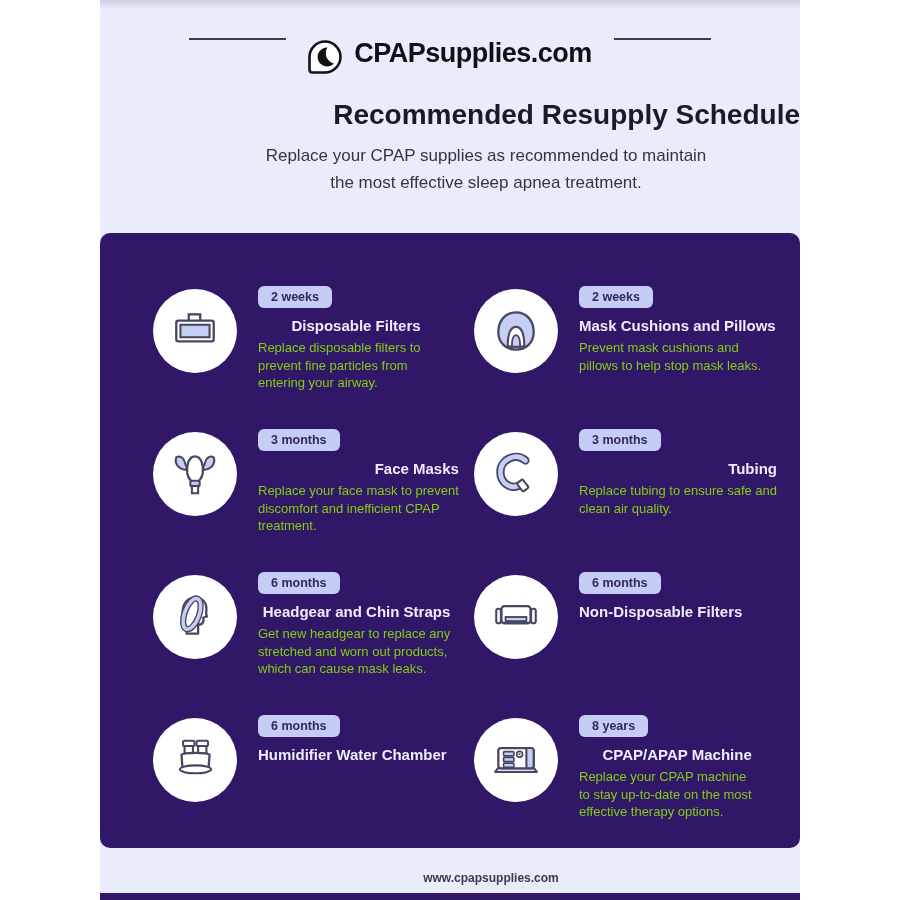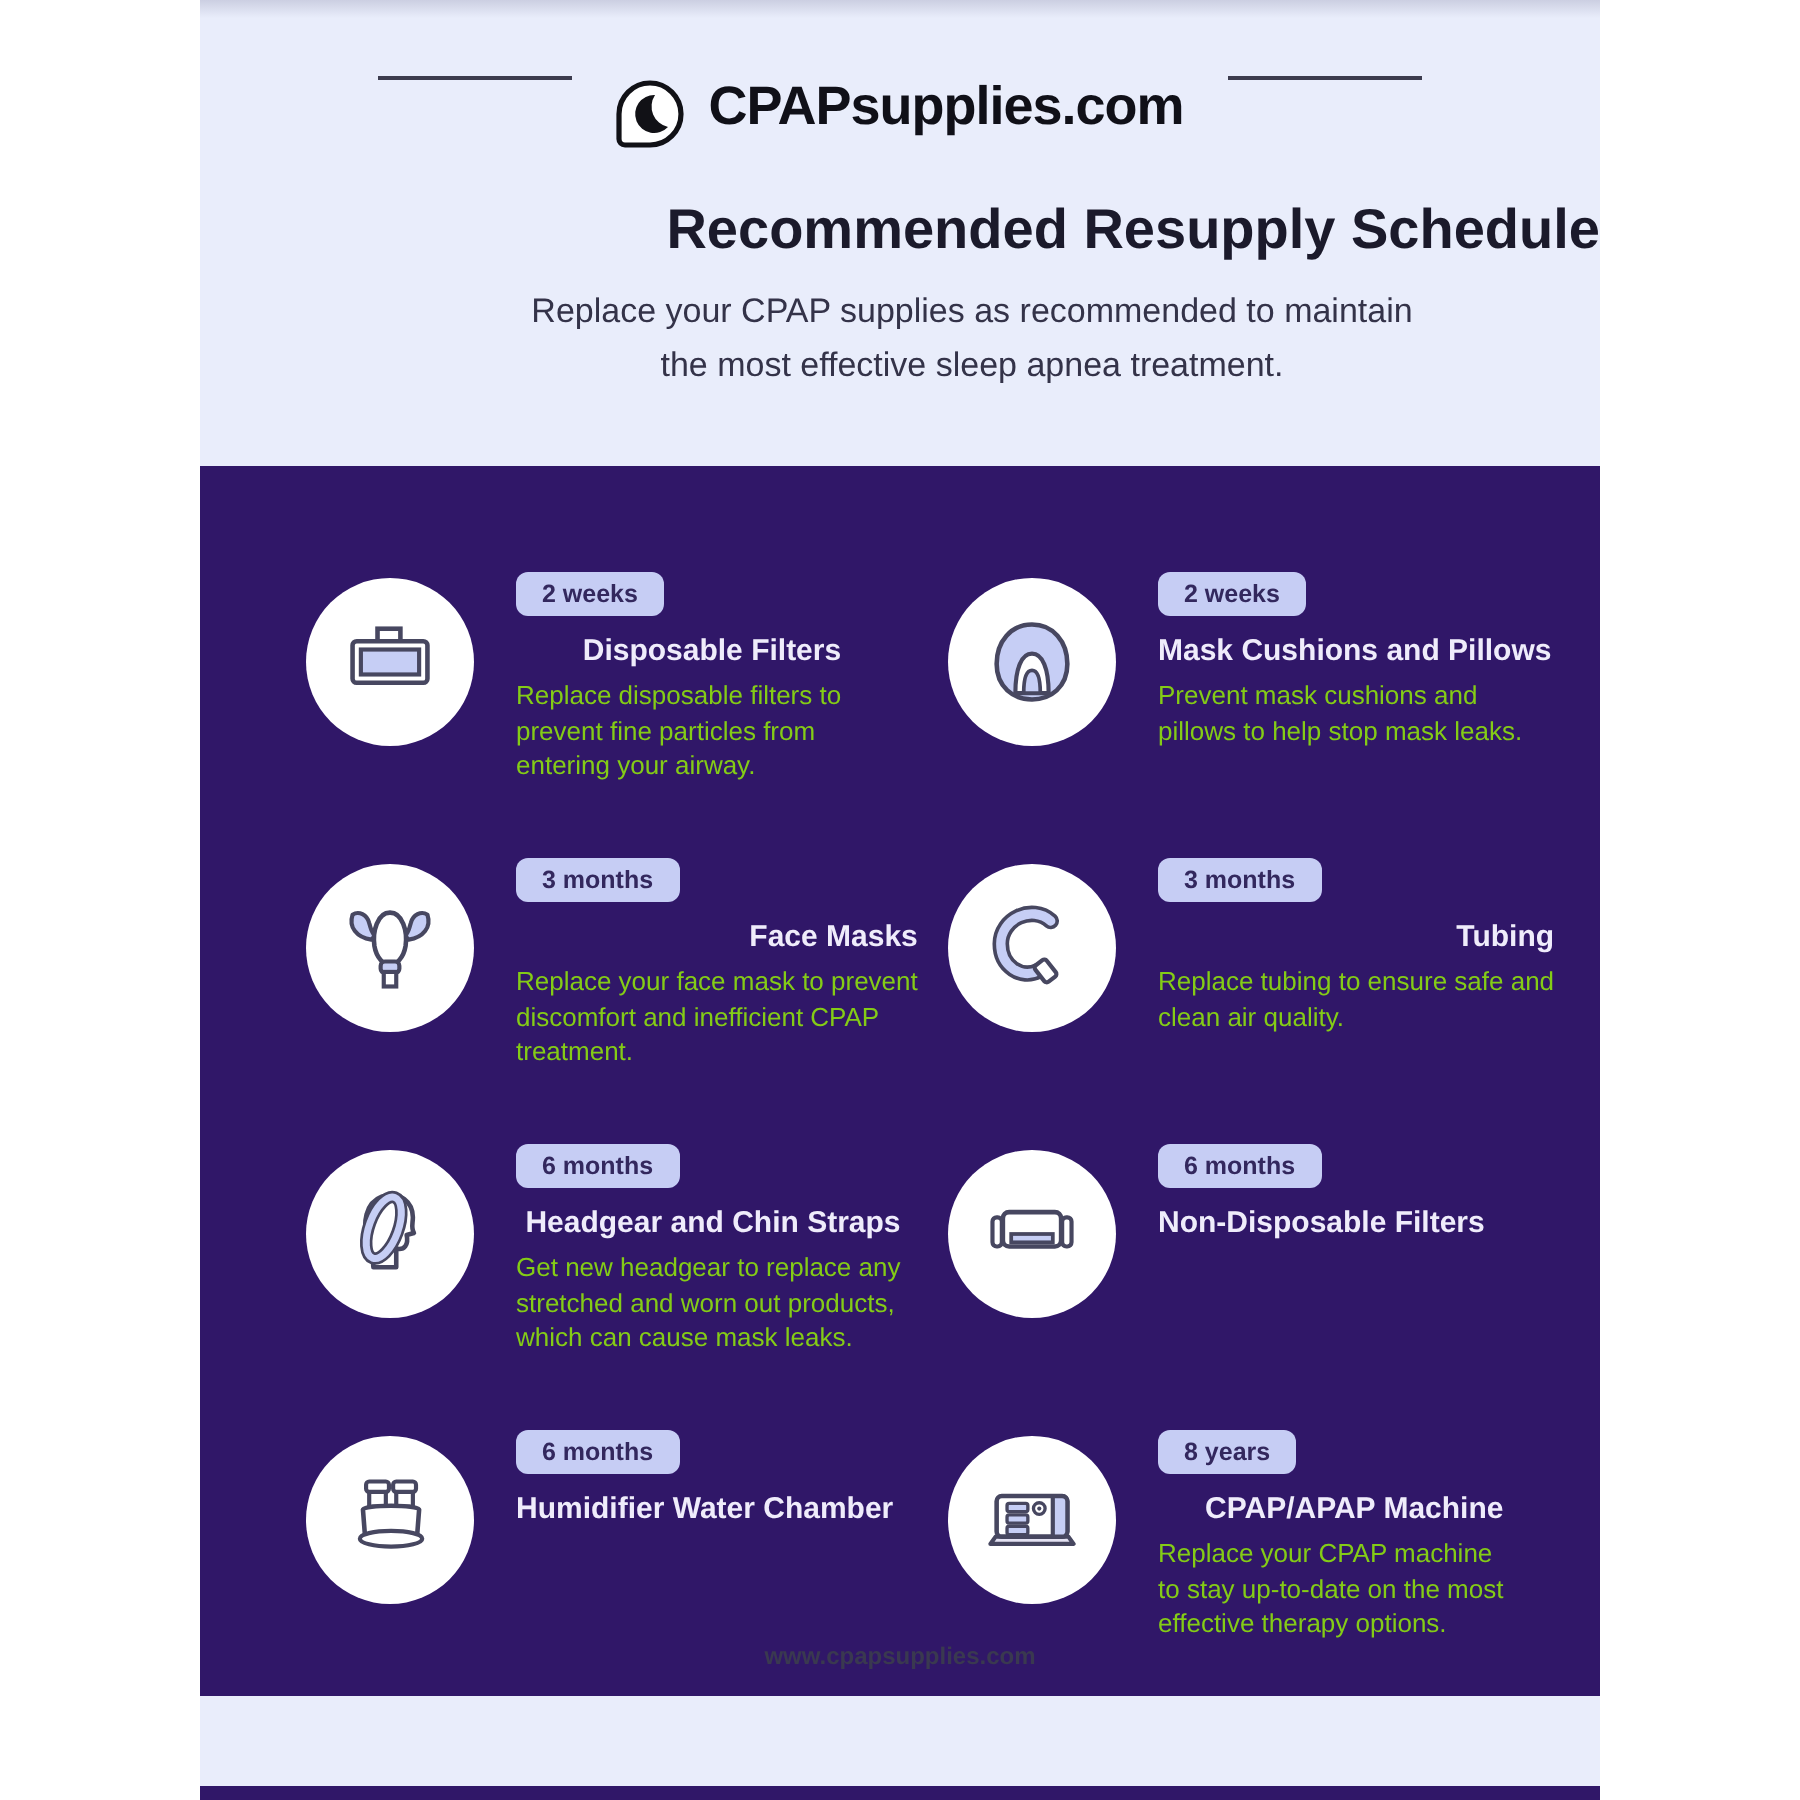--- a/index.html
+++ b/index.html
@@ -16,33 +16,33 @@
   .logo-line{width:97px;height:2px;background:#3c3c4e;}
   .logo-icon{margin:0 10px 0 20px;display:flex;}
   .logo-text{font-size:27px;font-weight:800;color:#101018;letter-spacing:-0.5px;margin-right:22px;}
 
   .title{position:absolute;top:99px;left:0;width:700px;text-align:right;
     font-size:28px;font-weight:700;color:#1b1a2b;}
   .subtitle{position:absolute;top:142px;left:0;width:700px;text-align:center;
     font-size:17px;line-height:27px;color:#343349;white-space:pre-line;margin-left:36px;}
 
   
-  .panel{position:absolute;top:233px;left:0;width:700px;height:615px;background:#301768;}
+  .panel{position:absolute;top:233px;left:0;width:700px;height:615px;background:#301768;border-radius:10px;}
   .grid{position:absolute;top:53px;left:53px;display:grid;grid-template-columns:321px 321px;grid-auto-rows:143px;}
   .item{display:flex;align-items:flex-start;}
   .icon-circle{width:84px;height:84px;border-radius:50%;background:#ffffff;margin-top:3px;
     flex:0 0 84px;display:flex;align-items:center;justify-content:center;}
   .item-text{margin-left:21px;}
   .badge{display:inline-block;background:#c6cdf4;color:#33285e;font-size:12.5px;font-weight:700;
     padding:4px 13px;border-radius:6px;}
   .item-title{margin-top:9px;font-size:15px;font-weight:700;color:#efecfb;text-align:right;}
   .item-desc{margin-top:5px;font-size:13px;line-height:17.5px;color:#84cc16;white-space:pre-line;}
 
-  .footer-url{position:absolute;top:821px;left:0;width:700px;text-align:center;
-    font-size:12px;font-weight:700;color:#3a3950;}
+  .footer-url{position:absolute;top:871px;left:0;width:700px;text-align:center;
+    font-size:12px;font-weight:700;color:#3a3950;padding-left:41px;}
   .bottom-bar{position:absolute;bottom:0;left:0;width:700px;height:7px;background:#301768;}
   svg{display:block;}
 </style>
 </head>
 <body>
 
 <div class="page">
 
   <div class="logo-row">
     <div class="logo-line"></div>

